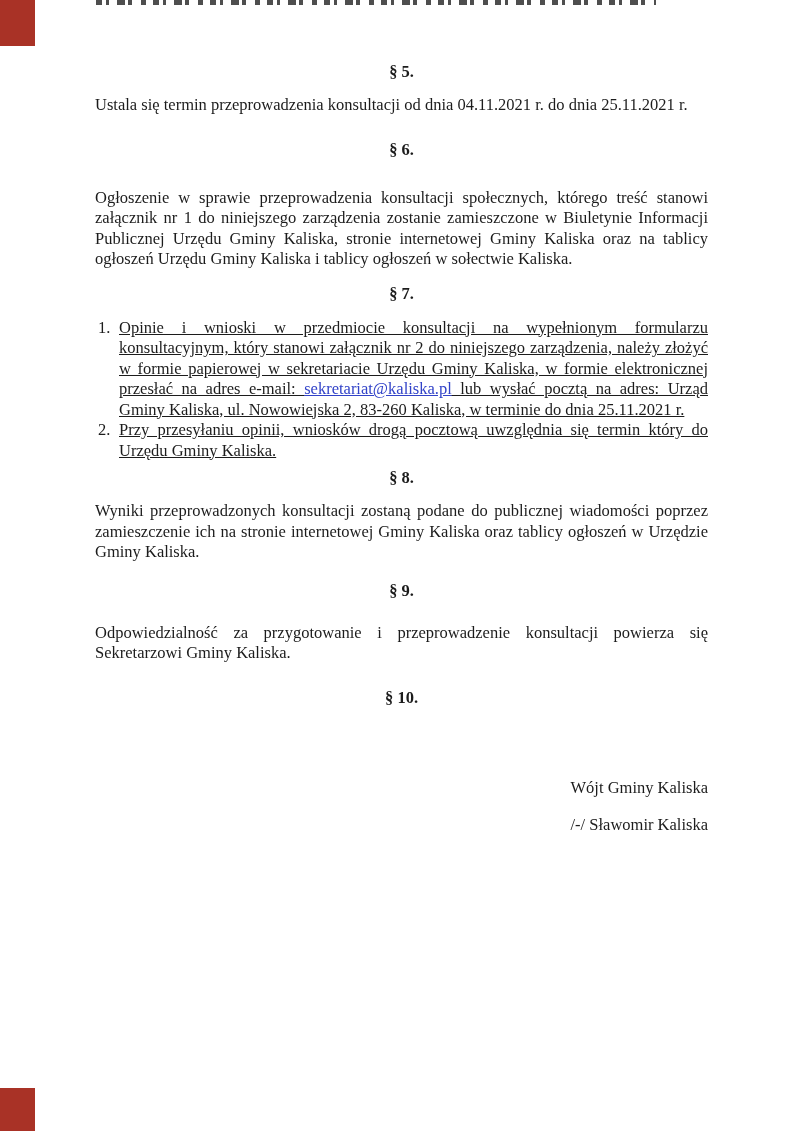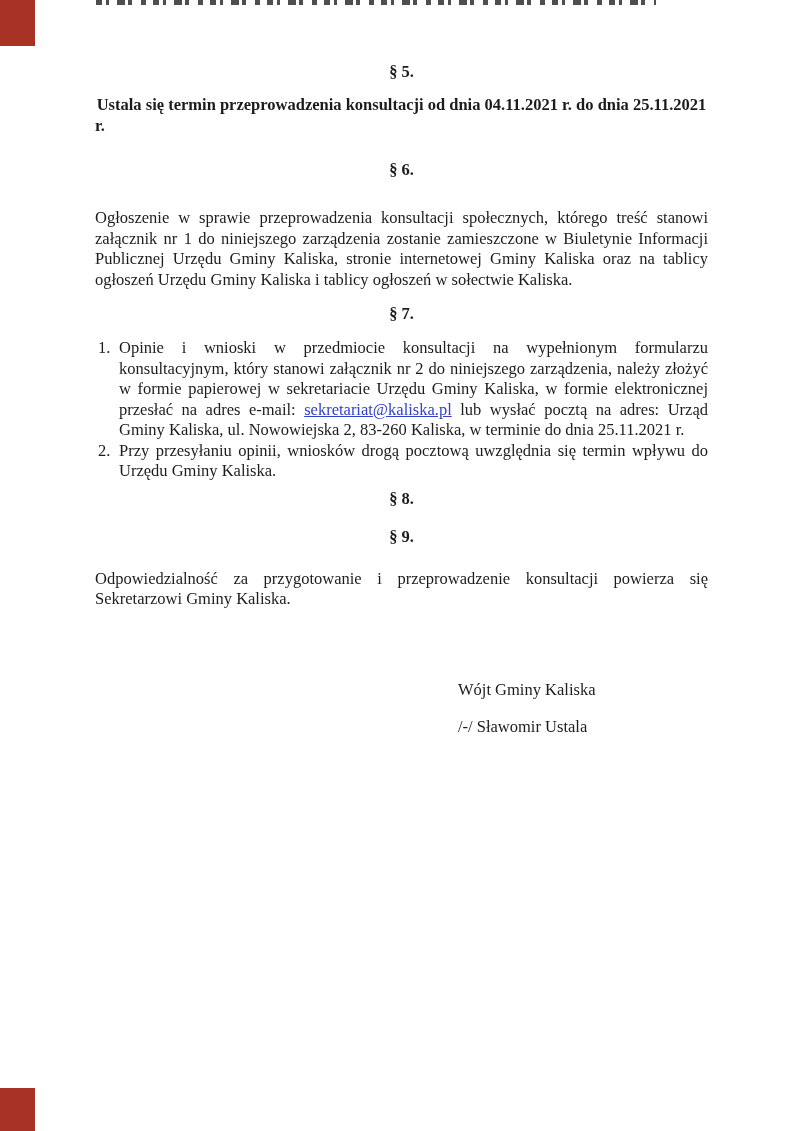--- a/index.html
+++ b/index.html
@@ -23,40 +23,41 @@
   .sec-heading {
     text-align: center;
     font-weight: bold;
     font-size: 16.5px;
     line-height: 21px;
   }
   .para {
     text-align: justify;
     text-align-last: left;
   }
-  .para.single { text-align: center; font-weight: bold; }
+  .para.single { text-align: left; }
   .m13 { margin-top: 13px; }
   .m23 { margin-top: 23px; }
   .m10 { margin-top: 28px; }
   .m14 { margin-top: 14px; }
   .m6  { margin-top: 6px; }
   .m17 { margin-top: 17px; }
   .m15 { margin-top: 22px; }
-  .m70 { margin-top: 70px; }
+  .m70 { margin-top: 70px; text-align: right; }
   .olist { margin-top: 14px; }
   .list-row { display: flex; }
   .list-num {
     flex: 0 0 24px;
     padding-left: 3px;
     box-sizing: border-box;
   }
   .list-text {
     flex: 1;
     text-align: justify;
     text-align-last: left;
+    text-decoration: underline;
   }
   .email-link { text-decoration: underline; cursor: pointer; }
   .signature { margin-left: 363px; }
   .signature .sig-line2 { margin-top: 16.5px; }
   .corner-marker {
     position: absolute;
     left: 0;
     width: 35px;
     background: #a93226;
   }
@@ -99,29 +100,31 @@
 
     <div class="sec-heading m13">§ 7.</div>
 
     <div class="olist">
       <div class="list-row">
         <span class="list-num">1.</span>
         <span class="list-text"><span>Opinie i wnioski w przedmiocie konsultacji na wypełnionym formularzu konsultacyjnym, który stanowi załącznik nr 2 do niniejszego zarządzenia, należy złożyć w formie papierowej w sekretariacie Urzędu Gminy Kaliska, w formie elektronicznej przesłać na adres e-mail: </span><a class="email-link" style="color: rgb(49, 66, 200);">sekretariat@kaliska.pl</a><span> lub wysłać pocztą na adres: Urząd Gminy Kaliska, ul. Nowowiejska 2, 83-260 Kaliska, w terminie do dnia 25.11.2021 r.</span></span>
       </div>
       <div class="list-row">
         <span class="list-num">2.</span>
-        <span class="list-text">Przy przesyłaniu opinii, wniosków drogą pocztową uwzględnia się termin wpływu do Urzędu Gminy Kaliska.</span>
+        <span class="list-text">Przy przesyłaniu opinii, wniosków drogą pocztową uwzględnia się termin który do Urzędu Gminy Kaliska.</span>
       </div>
     </div>
 
     <div class="sec-heading m6">§ 8.</div>
+    <div class="para m13">Wyniki przeprowadzonych konsultacji zostaną podane do publicznej wiadomości poprzez zamieszczenie ich na stronie internetowej Gminy Kaliska oraz tablicy ogłoszeń w Urzędzie Gminy Kaliska.</div>
 
     <div class="sec-heading m17">§ 9.</div>
     <div class="para m15">Odpowiedzialność za przygotowanie i przeprowadzenie konsultacji powierza się Sekretarzowi Gminy Kaliska.</div>
 
+    <div class="sec-heading m23">§ 10.</div>
 
     <div class="signature m70">
       <div class="sig-line1">Wójt Gminy Kaliska</div>
-      <div class="sig-line2">/-/ Sławomir Ustala</div>
+      <div class="sig-line2">/-/ Sławomir Kaliska</div>
     </div>
 
   </div>
 </div>
 
 </body></html>

